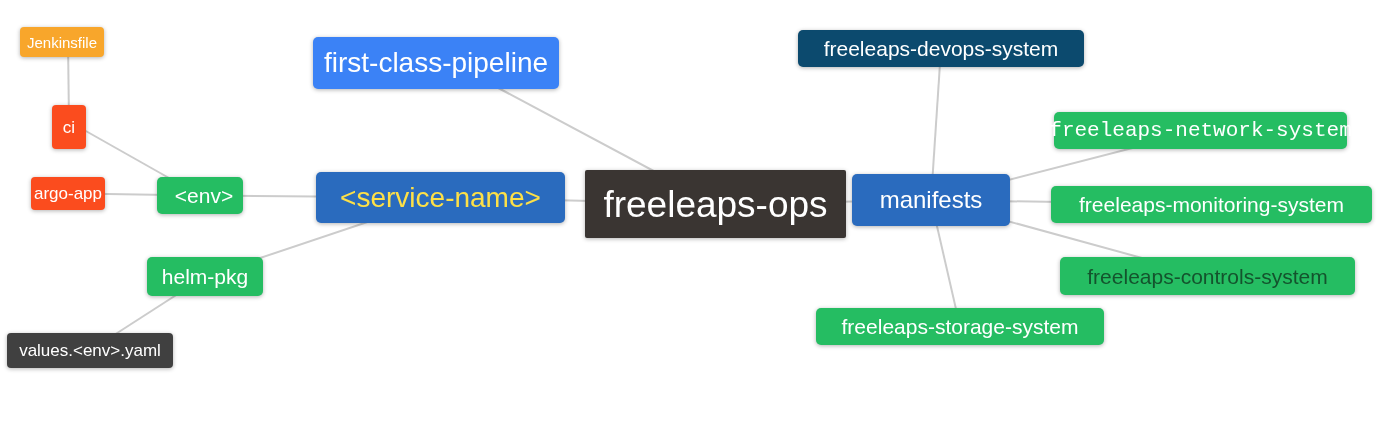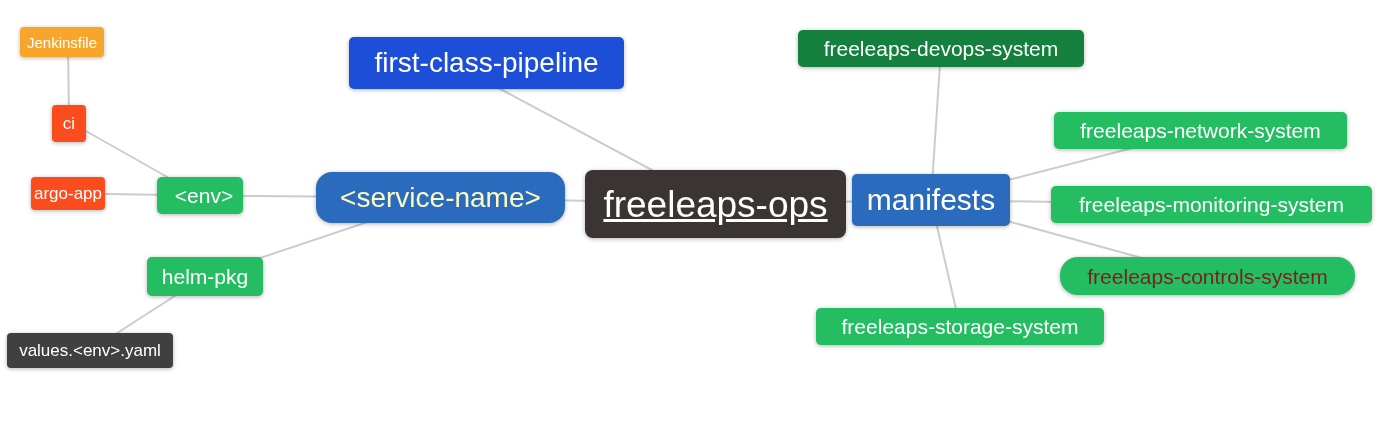--- a/index.html
+++ b/index.html
@@ -29,21 +29,21 @@
     color: #ffffff;
     white-space: nowrap;
     box-sizing: border-box;
     border-radius: 5px;
     box-shadow: 0 1px 4px rgba(0,0,0,0.30);
     cursor: pointer;
     line-height: 1;
     user-select: none;
   }
   .node.depth-small { border-radius: 4px; }
-  .node.depth-root  { border-radius: 8px; text-decoration: underline; }
+  .node.depth-root  { border-radius: 2px; }
 </style>
 </head>
 <body>
 
 <div class="canvas">
   <svg class="edge-layer" xmlns="http://www.w3.org/2000/svg" viewBox="0 0 1390 421" preserveAspectRatio="none">
       <line x1="715.5" y1="204" x2="451.5" y2="63" stroke="#cccccc" stroke-width="2"></line>
       <line x1="715.5" y1="204" x2="440.5" y2="197.5" stroke="#cccccc" stroke-width="2"></line>
       <line x1="715.5" y1="204" x2="931" y2="200" stroke="#cccccc" stroke-width="2"></line>
       <line x1="440.5" y1="197.5" x2="200" y2="195.5" stroke="#cccccc" stroke-width="2"></line>
@@ -53,28 +53,28 @@
       <line x1="69" y1="121.5" x2="68" y2="42" stroke="#cccccc" stroke-width="2"></line>
       <line x1="205" y1="276.5" x2="90" y2="350.5" stroke="#cccccc" stroke-width="2"></line>
       <line x1="931" y1="200" x2="941" y2="48.5" stroke="#cccccc" stroke-width="2"></line>
       <line x1="931" y1="200" x2="1200.5" y2="130.5" stroke="#cccccc" stroke-width="2"></line>
       <line x1="931" y1="200" x2="1211.5" y2="204.5" stroke="#cccccc" stroke-width="2"></line>
       <line x1="931" y1="200" x2="1207.5" y2="276" stroke="#cccccc" stroke-width="2"></line>
       <line x1="931" y1="200" x2="960" y2="326.5" stroke="#cccccc" stroke-width="2"></line>
     </svg>
   <div id="nodes">
       <div class="node depth-root" style="left: 585px; top: 170px; width: 261px; height: 68px; font-size: 37px; background: rgb(58, 53, 50); color: rgb(255, 255, 255);">freeleaps-ops</div>
-      <div class="node" style="left: 313px; top: 37px; width: 275px; height: 52px; font-size: 28px; background: #1d4ed8; color: rgb(255, 255, 255); margin-left: 36px;">first-class-pipeline</div>
-      <div class="node" style="left: 316px; top: 172px; width: 249px; height: 51px; font-size: 28px; background: rgb(42, 107, 190); color: #fef9c3; border-radius: 16px;">&lt;service-name&gt;</div>
-      <div class="node" style="left: 852px; top: 174px; width: 158px; height: 52px; font-size: 30px; background: rgb(42, 107, 190); color: rgb(255, 255, 255);">manifests</div>
+      <div class="node" style="left: 313px; top: 37px; width: 246px; height: 52px; font-size: 28px; background: #3b82f6; color: rgb(255, 255, 255);">first-class-pipeline</div>
+      <div class="node" style="left: 316px; top: 172px; width: 249px; height: 51px; font-size: 28px; background: rgb(42, 107, 190); color: #fde047;">&lt;service-name&gt;</div>
+      <div class="node" style="left: 852px; top: 174px; width: 158px; height: 52px; font-size: 24px; background: rgb(42, 107, 190); color: rgb(255, 255, 255);">manifests</div>
       <div class="node" style="left: 157px; top: 177px; width: 86px; height: 37px; font-size: 21px; background: rgb(37, 189, 98); color: rgb(255, 255, 255); padding-left: 8px;">&lt;env&gt;</div>
       <div class="node" style="left: 147px; top: 257px; width: 116px; height: 39px; font-size: 21px; background: rgb(37, 189, 98); color: rgb(255, 255, 255);">helm-pkg</div>
-      <div class="node depth-small" style="left: 52px; top: 105px; width: 34px; height: 37px; font-size: 17px; background: rgb(251, 76, 30); color: rgb(255, 255, 255);">ci</div>
+      <div class="node depth-small" style="left: 52px; top: 105px; width: 34px; height: 44px; font-size: 17px; background: rgb(251, 76, 30); color: rgb(255, 255, 255);">ci</div>
       <div class="node depth-small" style="left: 31px; top: 177px; width: 74px; height: 33px; font-size: 17px; background: rgb(251, 76, 30); color: rgb(255, 255, 255);">argo-app</div>
       <div class="node depth-small" style="left: 20px; top: 27px; width: 84px; height: 30px; font-size: 15px; background: rgb(248, 166, 43); color: rgb(255, 255, 255);">Jenkinsfile</div>
       <div class="node depth-small" style="left: 7px; top: 333px; width: 166px; height: 35px; font-size: 17px; background: #404040; color: rgb(255, 255, 255);">values.&lt;env&gt;.yaml</div>
-      <div class="node" style="left: 798px; top: 30px; width: 286px; height: 37px; font-size: 21px; background: #15803d; color: rgb(255, 255, 255);">freeleaps-devops-system</div>
-      <div class="node" style="left: 1054px; top: 112px; width: 293px; height: 37px; font-size: 21px; background: rgb(37, 189, 98); color: rgb(255, 255, 255);">freeleaps-network-system</div>
+      <div class="node" style="left: 798px; top: 30px; width: 286px; height: 37px; font-size: 21px; background: #0c4a6e; color: rgb(255, 255, 255);">freeleaps-devops-system</div>
+      <div class="node" style="left: 1054px; top: 112px; width: 293px; height: 37px; font-size: 21px; background: rgb(37, 189, 98); color: rgb(255, 255, 255); font-family: Liberation Mono, monospace;">freeleaps-network-system</div>
       <div class="node" style="left: 1051px; top: 186px; width: 321px; height: 37px; font-size: 21px; background: rgb(37, 189, 98); color: rgb(255, 255, 255);">freeleaps-monitoring-system</div>
-      <div class="node" style="left: 1060px; top: 257px; width: 295px; height: 38px; font-size: 21px; background: rgb(37, 189, 98); color: #7f1d1d; border-radius: 18px;">freeleaps-controls-system</div>
+      <div class="node" style="left: 1060px; top: 257px; width: 295px; height: 38px; font-size: 21px; background: rgb(37, 189, 98); color: #14532d;">freeleaps-controls-system</div>
       <div class="node" style="left: 816px; top: 308px; width: 288px; height: 37px; font-size: 21px; background: rgb(37, 189, 98); color: rgb(255, 255, 255);">freeleaps-storage-system</div>
     </div>
 </div>
 
 </body></html>

